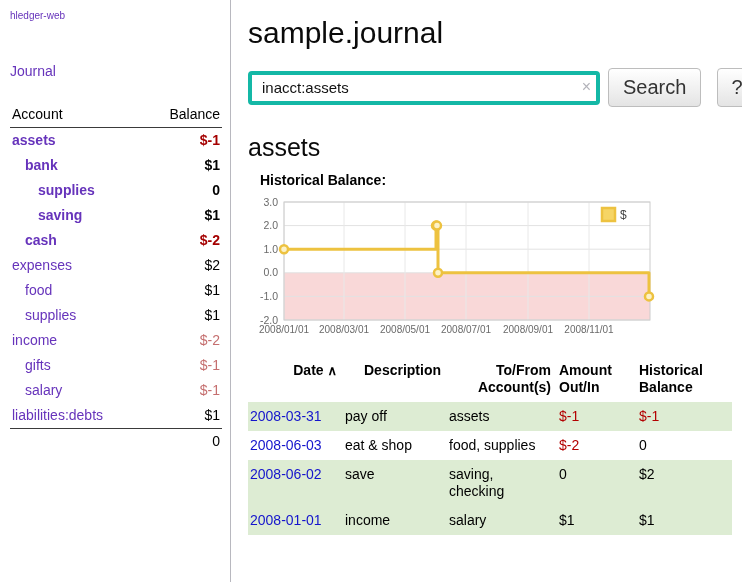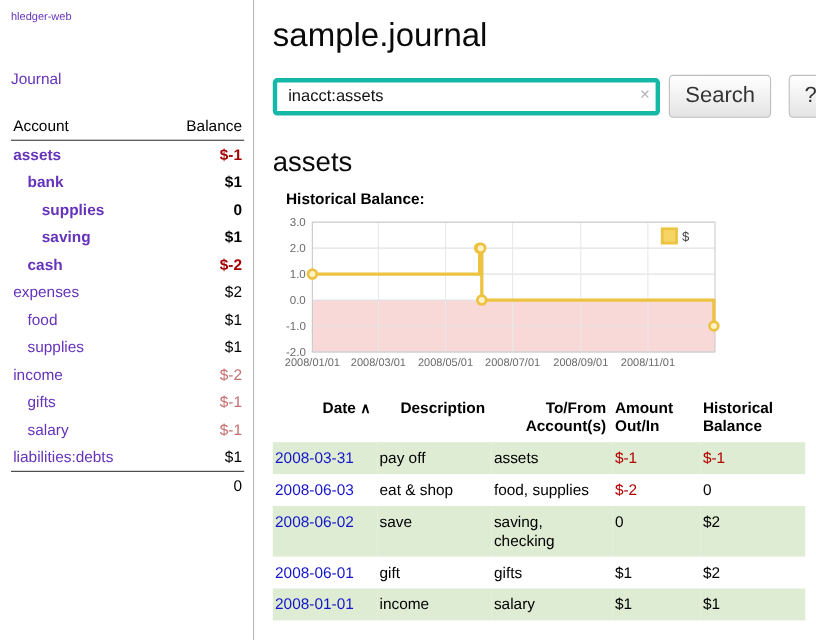--- a/index.html
+++ b/index.html
@@ -230,27 +230,20 @@
           <td class="num"><span class="neg">$-2</span></td>
           <td class="num"><span>0</span></td>
         </tr>
         <tr class="alt">
           <td class="date"><span>2008-06-02</span></td>
           <td class=""><span>save</span></td>
           <td class=""><span>saving, checking</span></td>
           <td class="num"><span>0</span></td>
           <td class="num"><span>$2</span></td>
         </tr>
-        <tr class="">
-          <td class="date"><span>2008-06-01</span></td>
-          <td class=""><span>gift</span></td>
-          <td class=""><span>gifts</span></td>
-          <td class="num"><span>$1</span></td>
-          <td class="num"><span>$2</span></td>
-        </tr>
         <tr class="alt">
           <td class="date"><span>2008-01-01</span></td>
           <td class=""><span>income</span></td>
           <td class=""><span>salary</span></td>
           <td class="num"><span>$1</span></td>
           <td class="num"><span>$1</span></td>
         </tr>
       </tbody>
   </table>
 </div>

